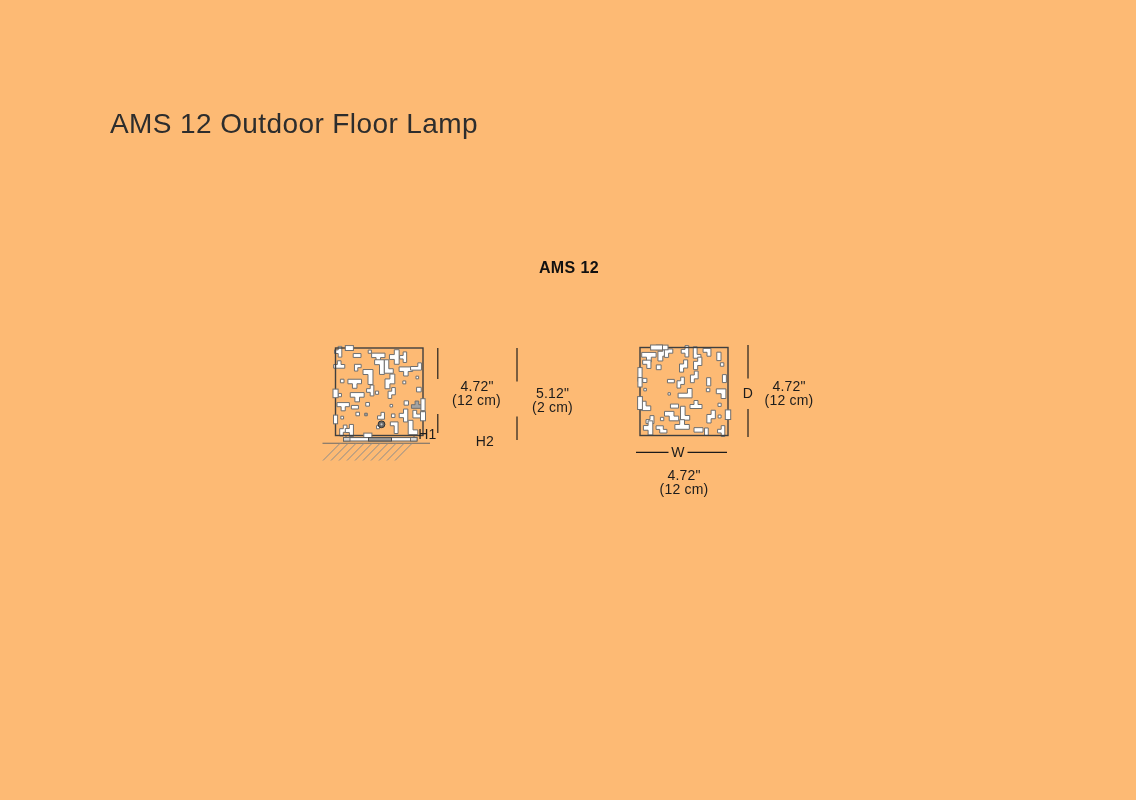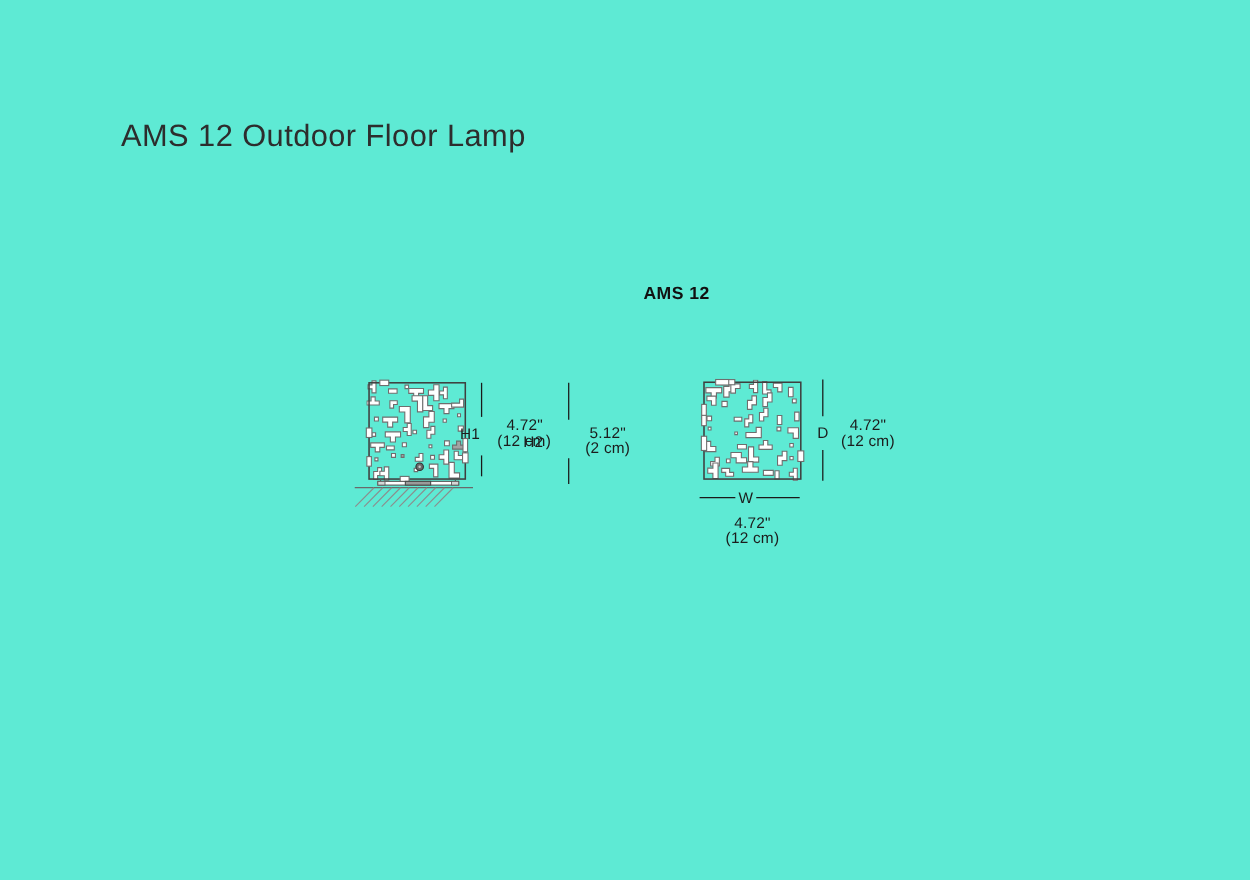--- a/index.html
+++ b/index.html
@@ -1,24 +1,24 @@
 <!DOCTYPE html>
 <html><head>
 <meta charset="utf-8">
 <style>
   html,body{margin:0;padding:0;background:#ffffff;}
-  .page{position:relative;width:1136px;height:800px;background:#5eead4;overflow:hidden;
+  .page{position:relative;width:1136px;height:800px;background:#fdba74;overflow:hidden;
         font-family:"Liberation Sans",sans-serif;color:#1c1c1c;}
   svg.layer{position:absolute;left:0;top:0;}
   .abs{position:absolute;white-space:nowrap;line-height:1;}
   .title{font-size:28px;letter-spacing:0.4px;color:#2d2d2d;font-weight:400;}
   .fig-label{font-size:16px;font-weight:700;letter-spacing:0.4px;color:#111111;
-             transform:translate(-50%,-50%);margin-left:46px;}
+             transform:translate(-50%,-50%);}
   .dim{font-size:14px;color:#1c1c1c;letter-spacing:0.2px;transform:translate(-50%,-50%);}
-  .dim.right{transform:translate(-100%,-50%);}
+  .dim.right{transform:translate(-100%,-50%);margin-top:40px;}
 </style>
 </head>
 <body>
 
 <div class="page">
 
   <svg class="layer" id="drawing" width="1136" height="800" viewBox="0 0 1136 800" aria-hidden="true">
       <defs>
         <clipPath id="clip11">
           <rect x="333" y="345.5" width="92.5" height="92.5"></rect>

